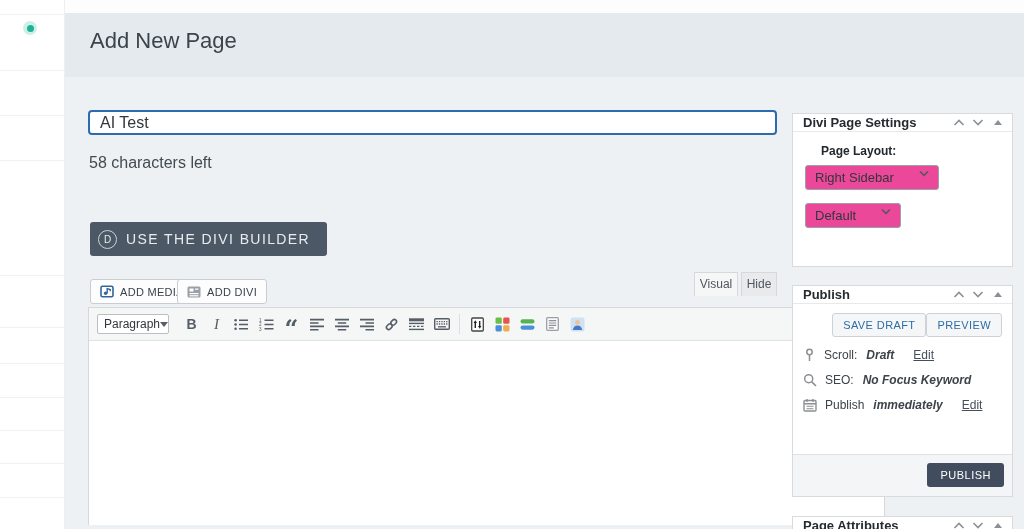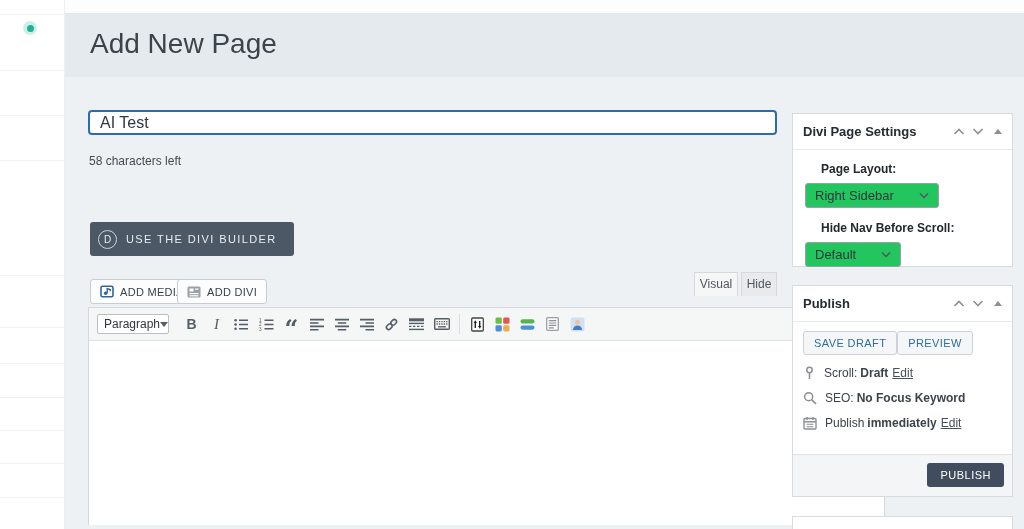--- a/index.html
+++ b/index.html
@@ -12,35 +12,35 @@
         background:#fff; border-right:1px solid #eceeef; }
   .menu-line{ position:absolute; left:0; width:65px; height:1px; background:#f0f1f2; }
   .beacon{ position:absolute; left:23px; top:21px; width:14px; height:14px; border-radius:50%;
         background:rgba(32,181,151,.22); }
   .beacon::after{ content:""; position:absolute; left:3.5px; top:3.5px; width:7px; height:7px;
         border-radius:50%; background:#1bb394; }
 
   
   .top-strip{ position:absolute; left:65px; top:0; width:959px; height:13px; background:#fdfdfd; }
   .header-band{ position:absolute; left:65px; top:13px; width:959px; height:64px; background:#e4eaed; }
-  .header-band h1{ padding:15px 0 0 25px; font-size:28px; font-weight:400; color:#3c434a; }
+  .header-band h1{ padding:15px 0 0 25px; font-size:22px; font-weight:400; color:#3c434a; }
 
   
   .title-input{ position:absolute; left:88px; top:110px; width:689px; height:25px;
         border:2px solid #2c6cae; border-radius:4px; background:#fff; padding:0 10px;
         font-size:16px; color:#32373c; font-family:"Liberation Sans",sans-serif; outline:none; }
-  .chars-left{ position:absolute; left:89px; top:154px; font-size:12px; color:#424a52; }
+  .chars-left{ position:absolute; left:89px; top:154px; font-size:16px; color:#424a52; }
 
   
   .divi-btn{ position:absolute; left:90px; top:222px; height:34px; display:inline-flex;
         align-items:center; gap:9px; padding:0 17px 0 8px; background:#4c5866; border:none;
         border-radius:3px; cursor:pointer; }
   .divi-circle{ width:19px; height:19px; border:1px solid #ccd2d8; border-radius:50%;
         display:flex; align-items:center; justify-content:center; color:#e9ecef; font-size:10px; }
-  .divi-label{ color:#e9ecef; font-size:11px; letter-spacing:1.4px;text-align:right; }
+  .divi-label{ color:#e9ecef; font-size:14px; letter-spacing:1.4px;text-align:right; }
 
   
   .media-btn{ position:absolute; top:279px; height:25px; display:inline-flex; align-items:center;
         gap:6px; padding:0 9px; background:#fdfdfe; border:1px solid #c9cdd2; border-radius:3px;
         font-size:11px; color:#39424c; letter-spacing:.3px; cursor:pointer; }
   .media-btn svg{ display:block; }
   #add-media{ left:90px; } #add-form{ left:177px; }
 
   
   .ed-tab{ position:absolute; top:272px; height:24px; line-height:22px; text-align:center;
@@ -64,46 +64,46 @@
   .tb-bold{ font-weight:700; font-size:14px; }
   .tb-italic{ font-family:"Liberation Serif",serif; font-style:italic; font-size:15px; }
   .tb-quote{ font-family:"DejaVu Serif",serif; font-weight:700; font-size:24px; line-height:10px;
         padding-top:10px; color:#555d66; }
   .tsep{ width:1px; height:20px; background:#dcdee0; margin:0 5px; }
   .tbtn.fullscreen{ margin-left:auto; }
   .ed-content{ height:184px; background:#fff; }
 
   
   .panel{ position:absolute; left:792px; width:221px; background:#fff; border:1px solid #d7dbde; }
-  .panel-header{ height:36px; display:flex; align-items:center; padding:0 10px;
+  .panel-header{ height:18px; display:flex; align-items:center; padding:0 10px;
         border-bottom:1px solid #e7e9eb; }
   .panel-title{ flex:1; font-size:13px; font-weight:700; color:#262b31; }
   .ph-arrow{ display:flex; align-items:center; justify-content:center; width:14px; height:14px;
         color:#8a9096; cursor:pointer; margin-left:5px; }
   .ph-toggle{ width:0; height:0; border-left:4px solid transparent; border-right:4px solid transparent;
         border-bottom:5px solid #8a9096; margin-left:9px; cursor:pointer; }
 
   #divi-panel{ top:113px; height:154px; }
   .divi-body{ padding:12px; }
   .field-label{ font-size:12px; font-weight:700; color:#23282d; margin-bottom:7px;margin-left:16px; }
-  .fake-select{ display:inline-flex; align-items:center; gap:25px; padding:4px 9px;
-        background:#22c55e; border:1px solid #99a1a8; border-radius:3px; font-size:13px;
+  .fake-select{ display:inline-flex; gap:25px; padding:4px 9px;
+        background:#ec4899; border:1px solid #99a1a8; border-radius:3px; font-size:13px;
         color:#32373c; cursor:pointer; margin-bottom:13px; }
   .fake-select svg{ display:block; color:#50575e; }
 
   #publish-panel{ top:285px; height:212px; }
   .pub-body{ padding:9px 10px 0 10px; }
-  .pub-btn-row{ display:flex; justify-content:flex-start; margin-bottom:4px; }
+  .pub-btn-row{ display:flex; justify-content:flex-end; margin-bottom:4px; }
   .btn-secondary{ padding:5px 10px; background:#f5f6f7; border:1px solid #ced2d6; border-radius:3px;
         color:#2e6da4; font-size:11px; letter-spacing:.4px; cursor:pointer;
         font-family:"Liberation Sans",sans-serif; }
   .pub-row{ display:flex; align-items:center; gap:8px; margin:11px 0; font-size:12px; color:#3c434a; }
   .pub-row svg{ flex:none; color:#8c8f94; }
-  .pub-val{ font-weight:700; margin-left:3px; }
-  .pub-edit{ margin-left:4px; color:#454f59; text-decoration:underline; cursor:pointer; }
+  .pub-val{ font-weight:700; margin-left:9px;font-style:italic; }
+  .pub-edit{ margin-left:19px; color:#454f59; text-decoration:underline; cursor:pointer; }
   .pub-footer{ position:absolute; left:0; right:0; bottom:0; height:42px; background:#f4f5f6;
         border-top:1px solid #dfe2e4; }
   .publish-btn{ position:absolute; right:8px; top:8px; padding:6px 13px; background:#414c5e;
         border:none; border-radius:3px; color:#fff; font-size:11px; letter-spacing:.5px;
         cursor:pointer; font-family:"Liberation Sans",sans-serif; }
 
   #attrs-panel{ top:516px; height:40px; }
 </style>
 </head>
 <body>
@@ -332,21 +332,20 @@
       <span class="ph-toggle"></span>
     </div>
     <div class="divi-body">
       <div class="field-label">Page Layout:</div>
       <div class="fake-select">
         <span>Right Sidebar</span>
         <svg width="10" height="7" viewBox="0 0 10 7">
             <path d="M1 1.5L5 5.5 9 1.5" fill="none" stroke="#50575e" stroke-width="1.5"></path>
           </svg>
       </div>
-      <div class="field-label">Hide Nav Before Scroll:</div>
       <div class="fake-select">
         <span>Default</span>
         <svg width="10" height="7" viewBox="0 0 10 7">
             <path d="M1 1.5L5 5.5 9 1.5" fill="none" stroke="#50575e" stroke-width="1.5"></path>
           </svg>
       </div>
     </div>
   </section>
 
   <section class="panel" id="publish-panel">

